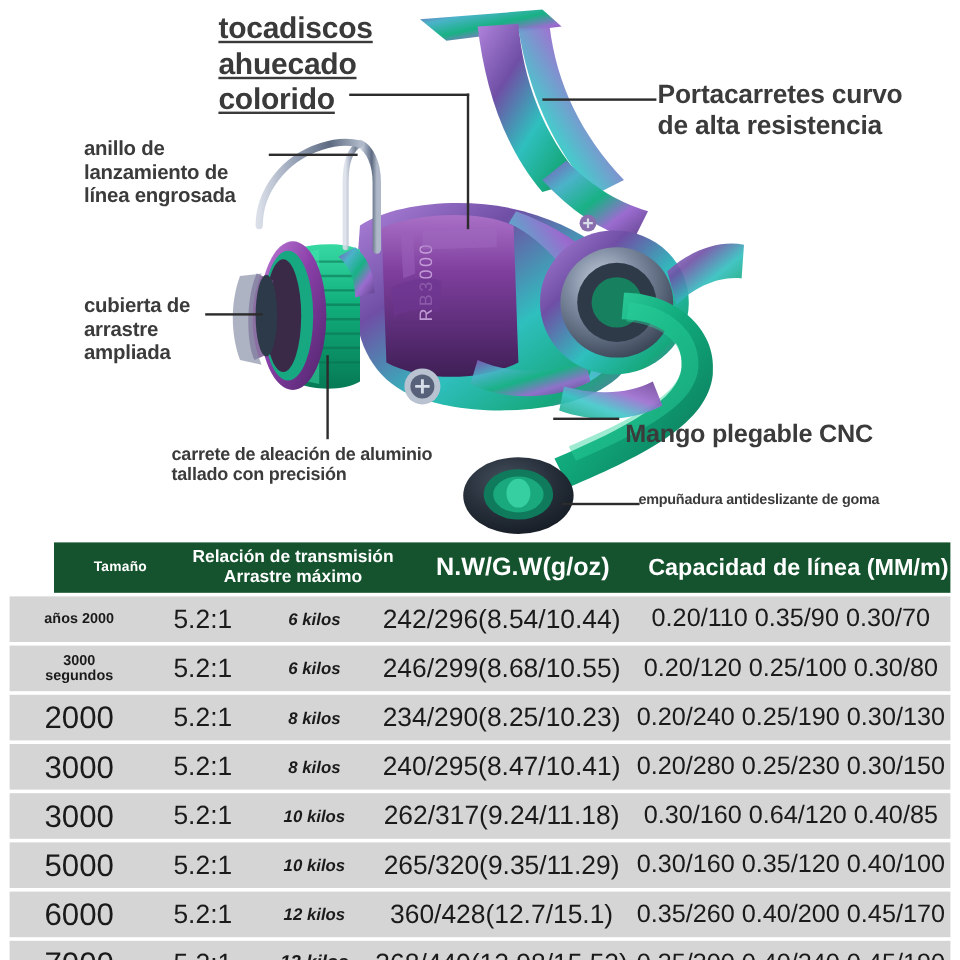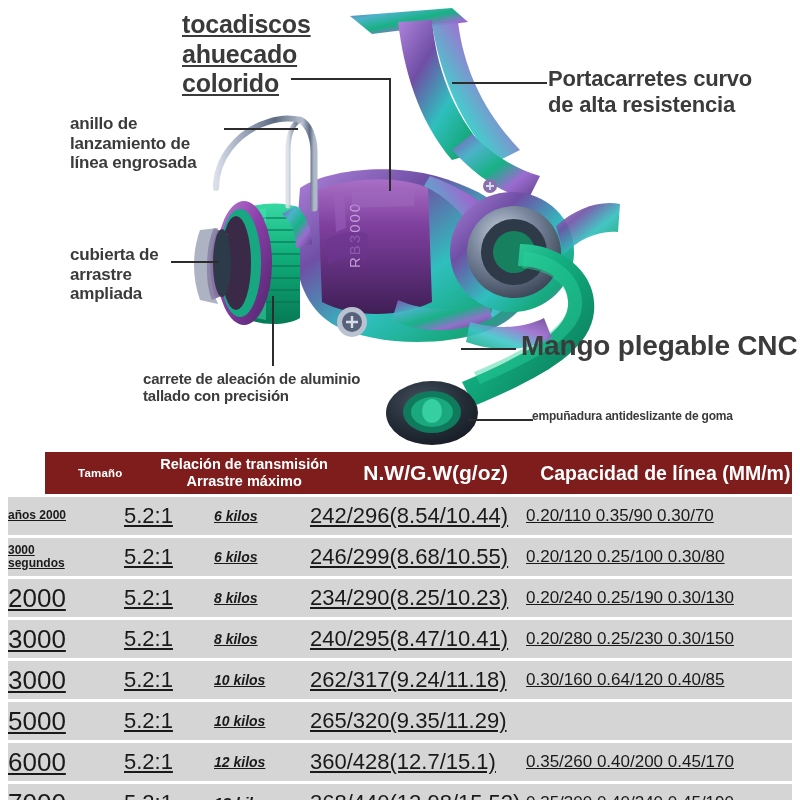--- a/index.html
+++ b/index.html
@@ -22,53 +22,53 @@
     font-weight: bold;
     line-height: 1.16;
     letter-spacing: -0.2px;
     white-space: pre-line;
   }
   .callout.c-tocadiscos { left:182px; top:10px; font-size:25px; color:#3a3a3a; line-height:1.18;text-decoration:underline; }
   .callout.c-anillo     { left:70px;  top:114px; font-size:17px; }
   .callout.c-cubierta   { left:70px;  top:245px; font-size:17px; }
   .callout.c-carrete    { left:143px; top:370px; font-size:15px; }
   .callout.c-porta      { left:548px; top:66px;  font-size:22px; }
-  .callout.c-mango      { left:521px; top:330px; font-size:28px; }
+  .callout.c-mango      { left:521px; top:350px; font-size:21px; }
   .callout.c-empunadura { left:532px; top:410px; font-size:12px; }
 
   
   .lead { position:absolute; background:#2c2c2c; }
   .lead.h { height:1.6px; }
   .lead.v { width:1.6px; }
 
   
   #spec-table { position:absolute; left:8px; top:452px; width:784px; }
   .thead {
-    display:flex; background:#7f1d1d; color:#ffffff;
+    display:flex; background:#14532d; color:#ffffff;
     height:42px; align-items:center;margin-left:37px;
   }
   .thead .th { text-align:center; }
   .th-size   { width:116px; font-size:11.5px; font-weight:bold; letter-spacing:.2px;}
   .th-ratio  { width:186px; font-size:14.5px; font-weight:bold; line-height:1.14; white-space:pre-line;}
   .th-nw     { width:216px; font-size:21px; font-weight:bold; }
   .th-cap    { width:266px; font-size:19.5px; font-weight:bold; }
 
   .trow {
     display:flex; align-items:center;
     height:38.5px; background:#d5d5d5; color:#1a1a1a;
     margin-top:2.5px;
   }
-  .td { text-align:left;text-decoration:underline; }
+  .td { text-align:center; }
   .td-size  { width:116px; font-size:26px; font-weight:normal; line-height:1; }
   .td-size.small { font-size:12px; font-weight:bold; line-height:1.1; white-space:pre-line; }
   .td-ratio { width:90px;  font-size:22px; }
   .td-drag  { width:96px;  font-size:14px; font-style:italic; font-weight:bold; }
   .td-drag.bold-big { font-size:15.5px; }
   .td-nw    { width:216px; font-size:22px; }
-  .td-cap   { width:266px; font-size:17px; }
+  .td-cap   { width:266px; font-size:21px; }
 </style>
 </head>
 <body>
 
 <div id="page">
 
   <div id="hero">
 
     <svg id="product-photo" viewBox="0 0 800 452">
       <defs>
@@ -281,20 +281,21 @@
           <div class="td td-ratio">5.2:1</div>
           <div class="td td-drag">10 kilos</div>
           <div class="td td-nw">262/317(9.24/11.18)</div>
           <div class="td td-cap">0.30/160 0.64/120 0.40/85</div>
         </div>
         <div class="trow">
           <div class="td td-size">5000</div>
           <div class="td td-ratio">5.2:1</div>
           <div class="td td-drag">10 kilos</div>
           <div class="td td-nw">265/320(9.35/11.29)</div>
+          <div class="td td-cap">0.30/160 0.35/120 0.40/100</div>
         </div>
         <div class="trow">
           <div class="td td-size">6000</div>
           <div class="td td-ratio">5.2:1</div>
           <div class="td td-drag">12 kilos</div>
           <div class="td td-nw">360/428(12.7/15.1)</div>
           <div class="td td-cap">0.35/260 0.40/200 0.45/170</div>
         </div>
         <div class="trow">
           <div class="td td-size">7000</div>

